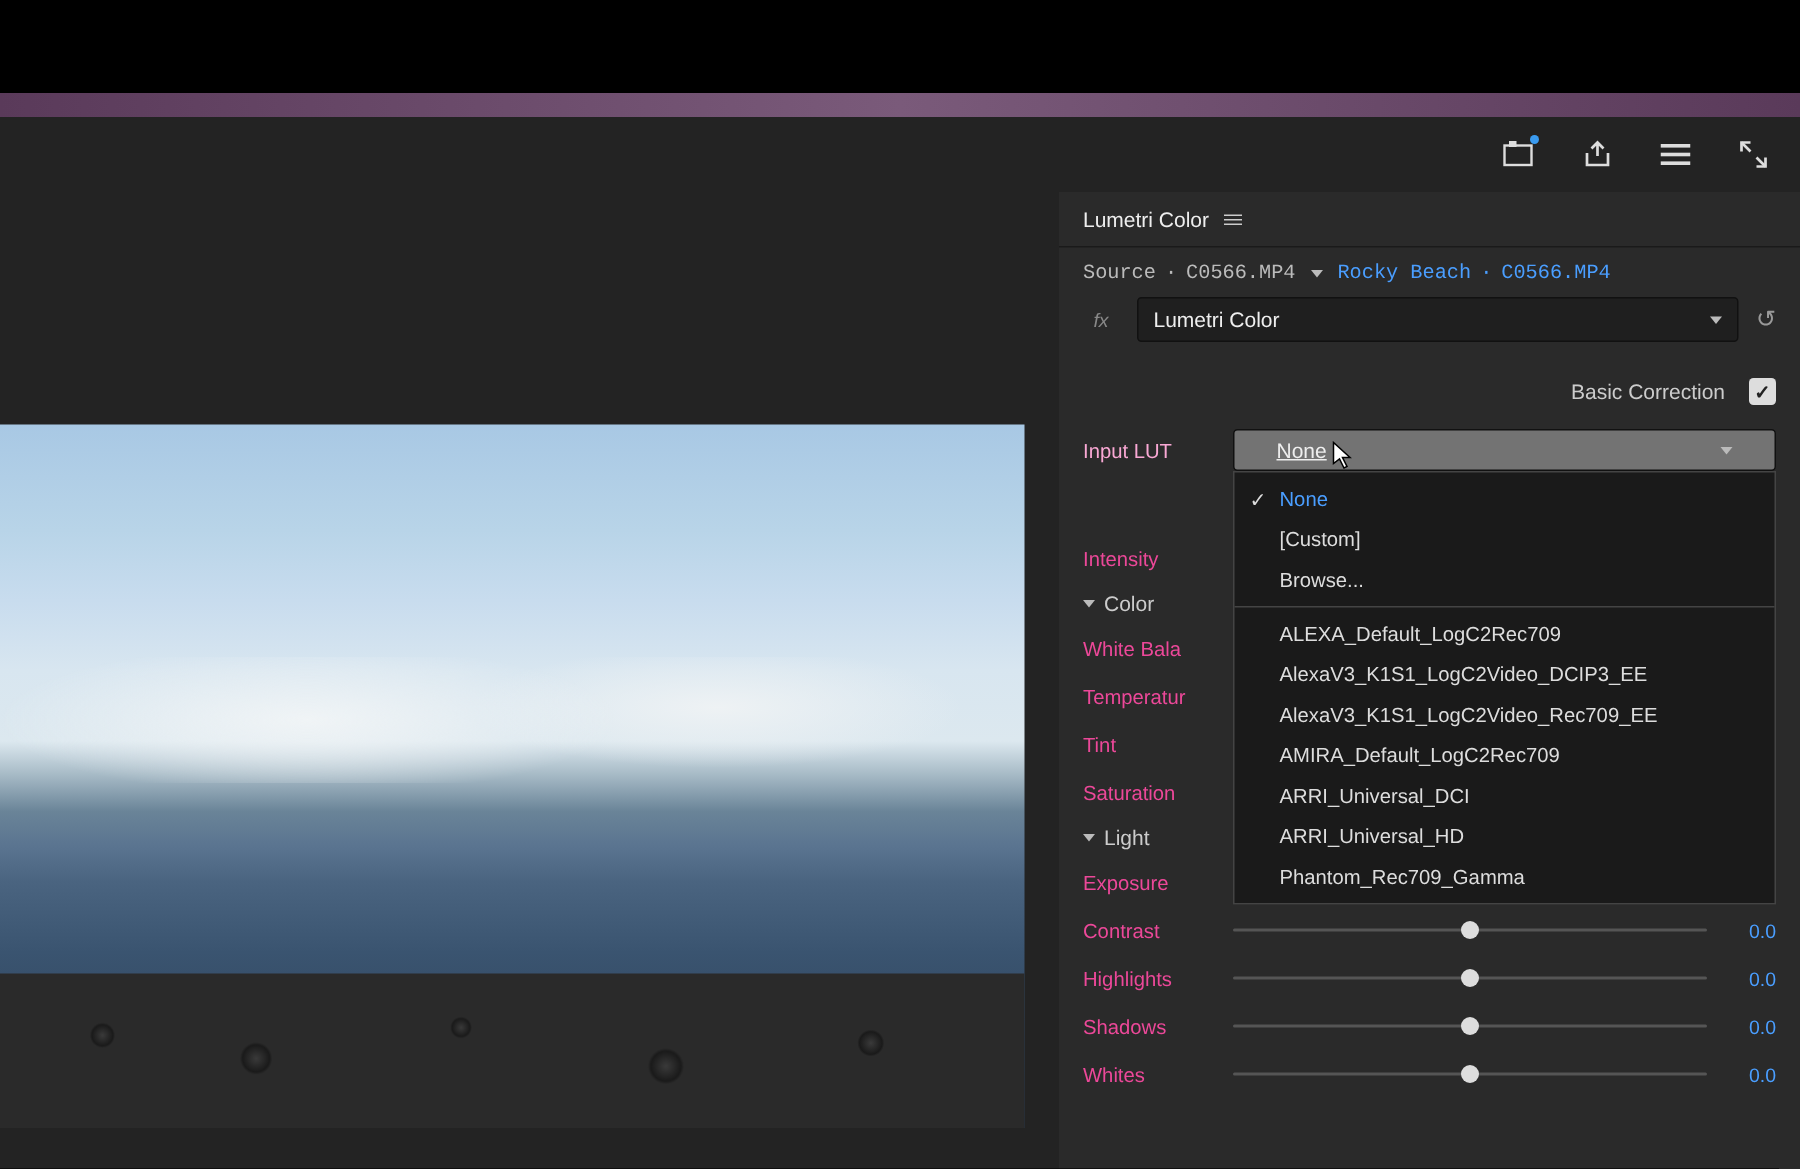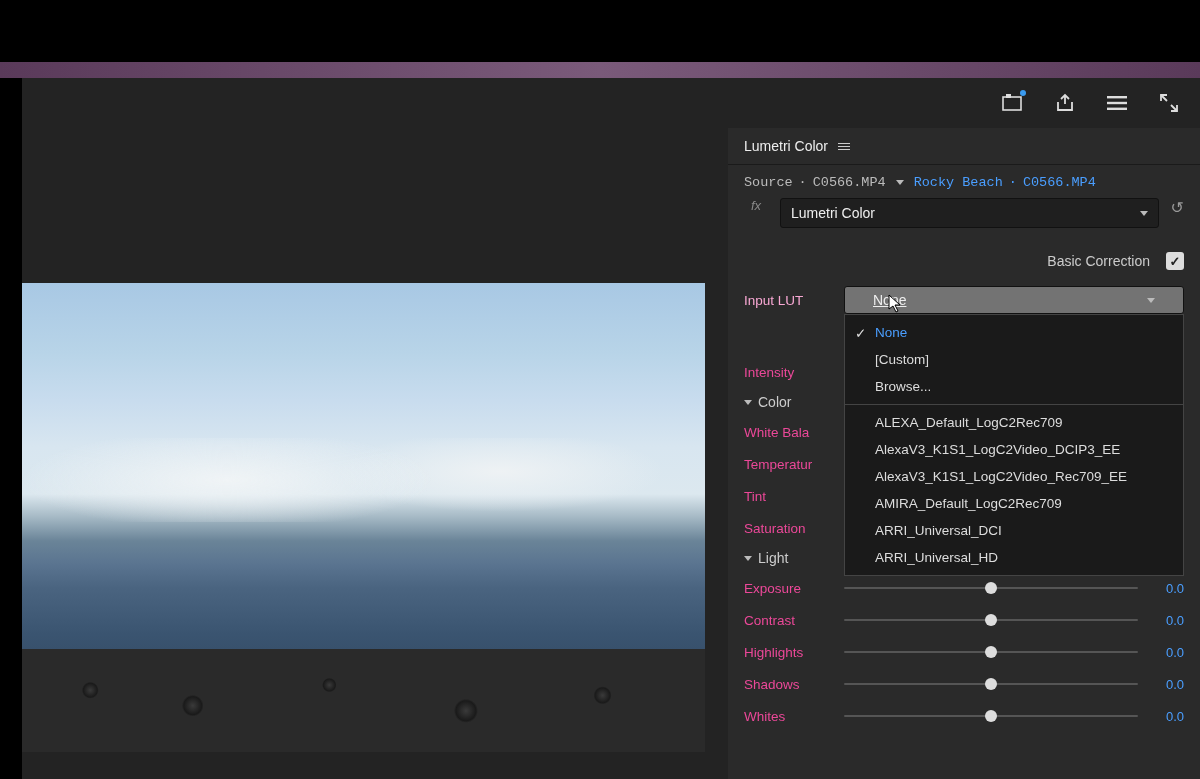--- a/index.html
+++ b/index.html
@@ -1,20 +1,20 @@
 <!DOCTYPE html>
 <html><head>
 <meta charset="utf-8">
 <style>
   html,body{margin:0;padding:0;width:1200px;height:779px;overflow:hidden;
     font-family:"Segoe UI",Arial,sans-serif;background:#000;color:#ddd;
     font-size:14px;-webkit-font-smoothing:antialiased;}
   .black-top{height:62px;background:#000;}
   .purple-bar{height:16px;background:linear-gradient(to right,#5a3a5a,#7a5a7a,#5a3a5a);}
-  .app{display:flex;height:701px;margin-left:22px;}
+  .app{display:flex;height:701px;}
   .left-pane{flex:0 0 706px;background:#232323;position:relative;}
   .preview{position:absolute;left:0;top:205px;width:683px;height:469px;
     background:linear-gradient(to bottom,
       #a8c8e4 0%, #b8d4e8 15%, #c8dcee 25%, #d8e6f0 35%,
       #dce8ef 45%, #a4b8c4 50%, #6a8498 55%, #5a7490 60%,
       #4a6480 65%, #3a5470 75%, #2a3a50 100%);
     overflow:hidden;}
   .clouds{position:absolute;top:33%;left:0;right:0;height:18%;
     background:radial-gradient(ellipse 50% 100% at 30% 50%, #f0f4f6 0%, transparent 60%),
                radial-gradient(ellipse 40% 80% at 70% 40%, #eef2f4 0%, transparent 60%);}
@@ -32,21 +32,21 @@
   .tool-icon{width:22px;height:22px;display:flex;align-items:center;justify-content:center;
     color:#ddd;cursor:pointer;}
   .badge-dot{width:6px;height:6px;background:#3a9bf0;border-radius:50%;
     position:absolute;top:-2px;right:-2px;}
   .panel-header{height:36px;display:flex;align-items:center;padding:0 16px;gap:10px;
     border-bottom:1px solid #1a1a1a;color:#eee;font-size:14px;}
   .ham{display:flex;flex-direction:column;gap:2px;}
   .ham div{width:12px;height:1px;background:#ccc;}
   .source-row{padding:10px 16px 4px;color:#bbb;font-size:13.5px;display:flex;align-items:center;gap:6px;font-family:Liberation Mono, monospace;}
   .source-row .link{color:#4a9eff;}
-  .effect-row{display:flex;padding:4px 16px 14px;gap:12px;}
+  .effect-row{display:flex;align-items:center;padding:4px 16px 14px;gap:12px;}
   .fx{font-style:italic;color:#888;font-size:13px;width:24px;text-align:center;}
   .effect-drop{flex:1;background:#1f1f1f;border:1px solid #111;border-radius:3px;
     height:28px;display:flex;align-items:center;padding:0 10px;justify-content:space-between;
     color:#eee;}
   .reset{color:#999;font-size:16px;cursor:pointer;}
   .section-row{display:flex;align-items:center;justify-content:flex-end;
     padding:10px 16px;color:#ccc;gap:16px;}
   .check{width:18px;height:18px;background:#ddd;border-radius:3px;display:flex;
     align-items:center;justify-content:center;color:#222;font-size:13px;font-weight:bold;}
   .controls{padding:0 16px;}
@@ -183,20 +183,23 @@
             </div>
           <div class="dd-item">
               <span>AMIRA_Default_LogC2Rec709</span>
             </div>
           <div class="dd-item">
               <span>ARRI_Universal_DCI</span>
             </div>
           <div class="dd-item">
               <span>ARRI_Universal_HD</span>
             </div>
+          <div class="dd-item">
+              <span>Phantom_Rec709_Gamma</span>
+            </div>
         </div>
       </div>
     </div>
 
     <div class="controls">
       <div style="height:36px;"></div>
       <div class="ctrl-row">
           <span class="ctrl-label">Intensity</span>
         </div>
 

